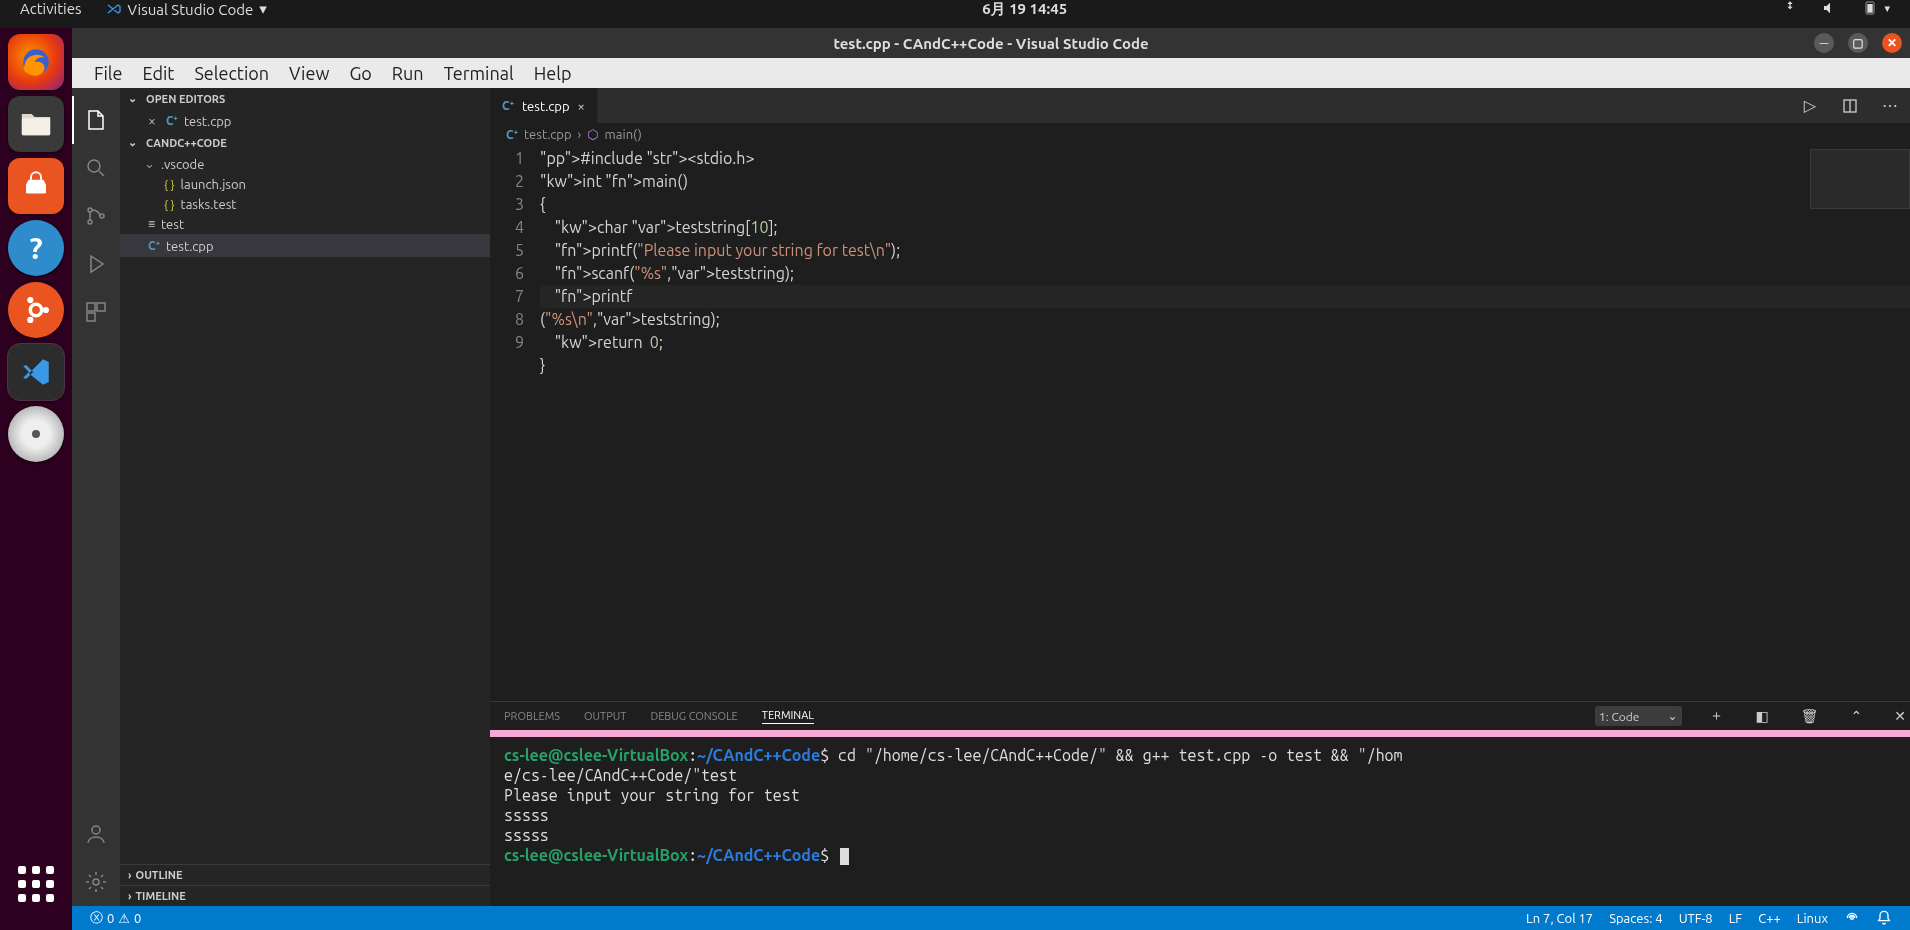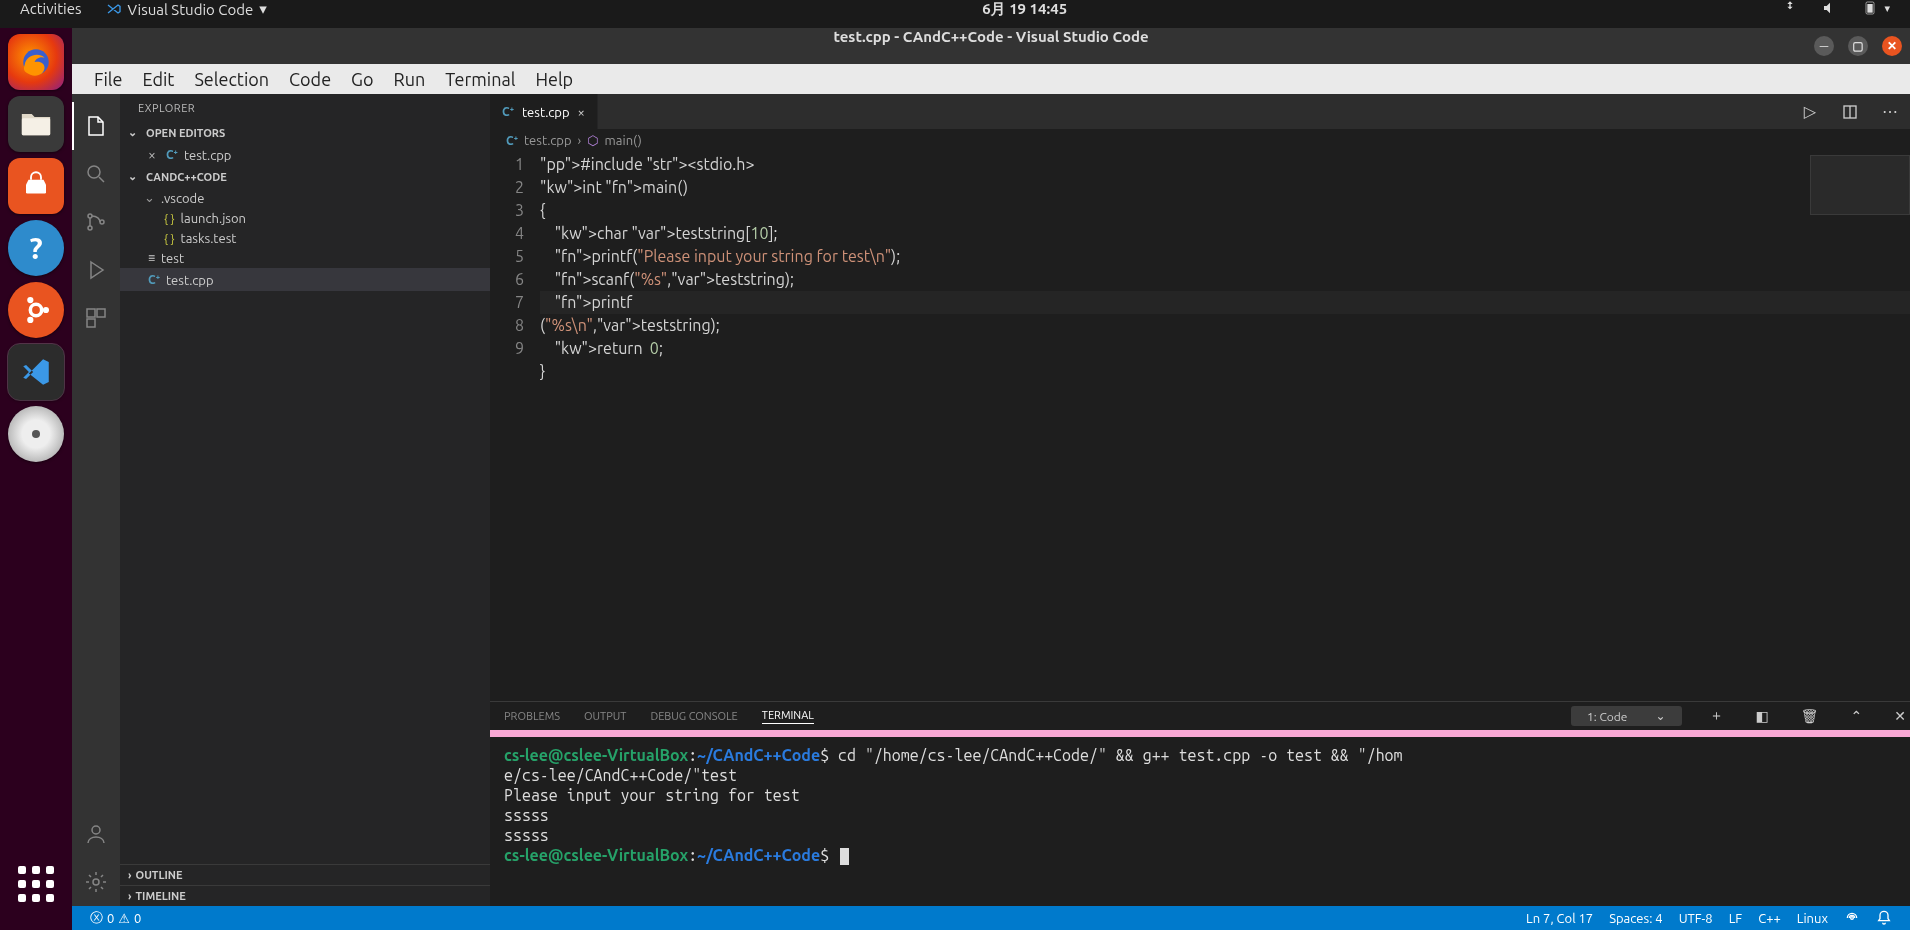--- a/index.html
+++ b/index.html
@@ -33,21 +33,21 @@
   
   .launcher{width:72px;background:var(--launcher);display:flex;flex-direction:column;align-items:center;padding-top:6px;gap:6px;height:100%;}
   .launcher .app{width:56px;height:56px;border-radius:12px;display:flex;align-items:center;justify-content:center;background:#3a3a3a;box-shadow:0 1px 3px rgba(0,0,0,.5);}
   .launcher .app.active{outline:1px solid rgba(255,255,255,.2);}
   .launcher .dock-spacer{flex:1;}
   .launcher .grid-apps{width:56px;height:56px;display:grid;grid-template-columns:repeat(3,8px);grid-template-rows:repeat(3,8px);gap:6px;justify-content:center;align-content:center;margin-bottom:18px;}
   .launcher .grid-apps span{background:#fff;border-radius:2px;}
   
   .win{flex:1;display:flex;flex-direction:column;background:var(--vscode-bg);}
   
-  .titlebar{height:36px;background:var(--titlebar);color:#ddd;display:flex;align-items:flex-start;justify-content:center;font-weight:600;font-size:15px;position:relative;}
+  .titlebar{height:30px;background:var(--titlebar);color:#ddd;display:flex;align-items:center;justify-content:center;font-weight:600;font-size:15px;position:relative;}
   .titlebar .controls{position:absolute;right:8px;top:50%;transform:translateY(-50%);display:flex;gap:14px;}
   .titlebar .ctrl{width:20px;height:20px;border-radius:50%;background:#5a5a5a;display:flex;align-items:center;justify-content:center;color:#ddd;font-size:12px;cursor:pointer;}
   .titlebar .ctrl.close{background:var(--orange);color:#fff;}
   
   .menubar{height:30px;background:var(--menubar);color:#222;display:flex;align-items:center;padding-left:12px;font-size:18px;}
   .menubar .m{padding:0 10px;cursor:default;}
   
   .vsc{flex:1;display:flex;min-height:0;}
   .activitybar{width:48px;background:var(--vscode-activity);display:flex;flex-direction:column;align-items:center;padding-top:8px;}
   .activitybar .ab{width:48px;height:48px;display:flex;align-items:center;justify-content:center;color:#858585;cursor:pointer;}
@@ -74,21 +74,21 @@
   .editor{flex:1;display:flex;background:var(--vscode-bg);font-family:"Ubuntu Mono","Consolas",monospace;font-size:16px;position:relative;min-height:0;}
   .gutter{width:50px;text-align:right;color:var(--vscode-gutter);padding-right:16px;padding-top:2px;line-height:23px;}
   .code{flex:1;padding-top:2px;line-height:23px;white-space:pre;color:#d4d4d4;min-width:0;}
   .code .current-line{background:rgba(255,255,255,.03);display:block;} .str{color:#ce9178;} .num{color:#b5cea8;}
   .minimap{position:absolute;right:0;top:4px;width:100px;height:60px;background:#2a2a2a;border:1px solid #3a3a3a;}
   
   .panel{height:205px;background:var(--vscode-bg);border-top:1px solid #3a3a3a;display:flex;flex-direction:column;}
   .panel .ptabs{height:35px;display:flex;align-items:center;padding-left:14px;gap:24px;font-size:11px;color:#888;border-bottom:7px solid #f9a8d4;}
   .panel .ptabs .pt.active{color:#fff;border-bottom:1px solid #fff;padding-bottom:2px;}
   .panel .ptabs .spacer{flex:1;}
-  .panel .ptabs .dd{background:#3c3c3c;padding:3px 16px;border-radius:3px;font-size:12px;color:#ccc;display:flex;align-items:center;gap:28px;}
+  .panel .ptabs .dd{background:#3c3c3c;padding:3px 4px;border-radius:3px;font-size:12px;color:#ccc;display:flex;align-items:center;gap:28px;}
   .panel .ptabs .picon{color:#ccc;font-size:14px;padding:0 4px;cursor:pointer;}
   .panel .terminal{flex:1;padding:8px 14px;font-family:"Ubuntu Mono",monospace;font-size:16px;color:#ddd;line-height:20px;overflow:hidden;}
   .panel .terminal .tg{color:var(--terminal-green);font-weight:700;}
   .panel .terminal .tb{color:var(--terminal-blue);font-weight:700;}
   .panel .terminal .cursor{display:inline-block;width:9px;height:17px;background:#ddd;vertical-align:middle;margin-left:2px;}
   
   .sidebar .spacer{flex:1;}
   
   .statusbar{height:24px;background:var(--statusbar);color:#fff;display:flex;align-items:center;font-size:13px;padding:0 10px;}
   .statusbar .spacer{flex:1;}
@@ -189,21 +189,21 @@
         <div class="ctrl">─</div>
         <div class="ctrl">▢</div>
         <div class="ctrl close">✕</div>
       </div>
     </div>
 
     <div class="menubar">
       <div class="m">File</div>
       <div class="m">Edit</div>
       <div class="m">Selection</div>
-      <div class="m">Code</div>
+      <div class="m">View</div>
       <div class="m">Go</div>
       <div class="m">Run</div>
       <div class="m">Terminal</div>
       <div class="m">Help</div>
     </div>
 
     <div class="vsc">
 
       <div class="activitybar">
         <div class="ab active">
@@ -247,21 +247,20 @@
           </div>
         <div class="ab">
             <svg viewBox="0 0 24 24">
               <circle cx="12" cy="12" r="3"></circle>
               <path d="M12 2v3M12 19v3M2 12h3M19 12h3M5 5l2 2M17 17l2 2M19 5l-2 2M5 19l2-2"></path>
             </svg>
           </div>
       </div>
 
       <div class="sidebar">
-        <div class="hdr">EXPLORER</div>
         <div class="section-title">
             <span class="chev">⌄</span>
             <span>OPEN EDITORS</span>
           </div>
         <div class="file">
             <span class="close">×</span>
             <span class="icon-cpp">C⁺</span>
             <span>test.cpp</span>
           </div>
 

